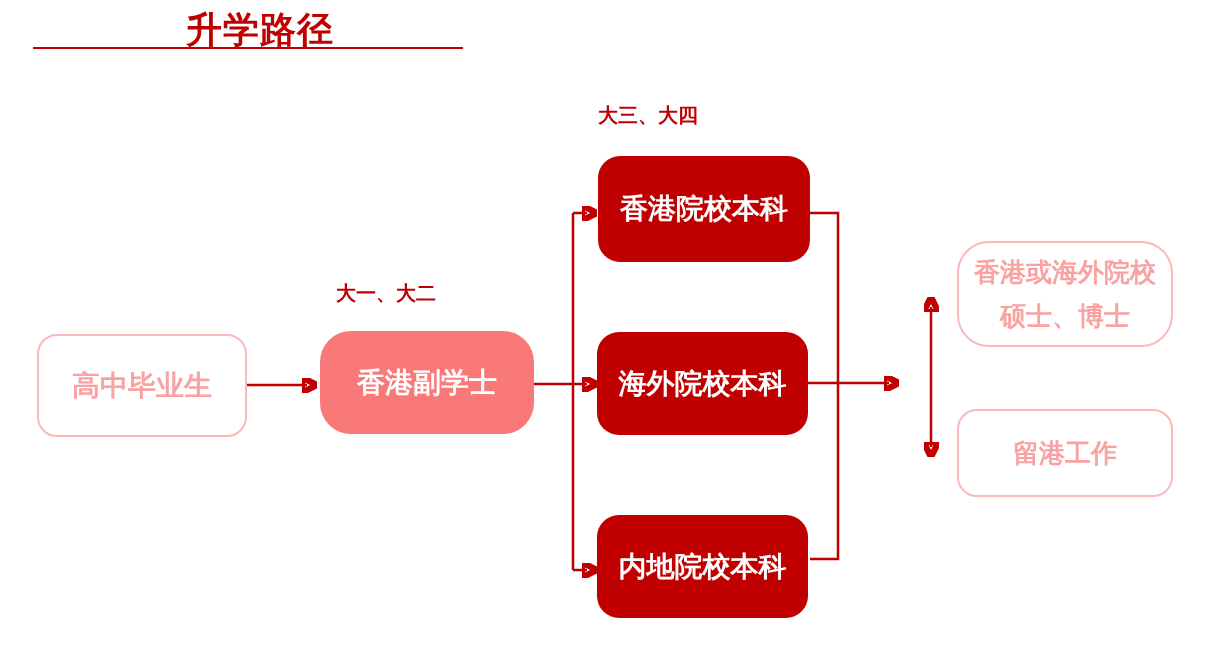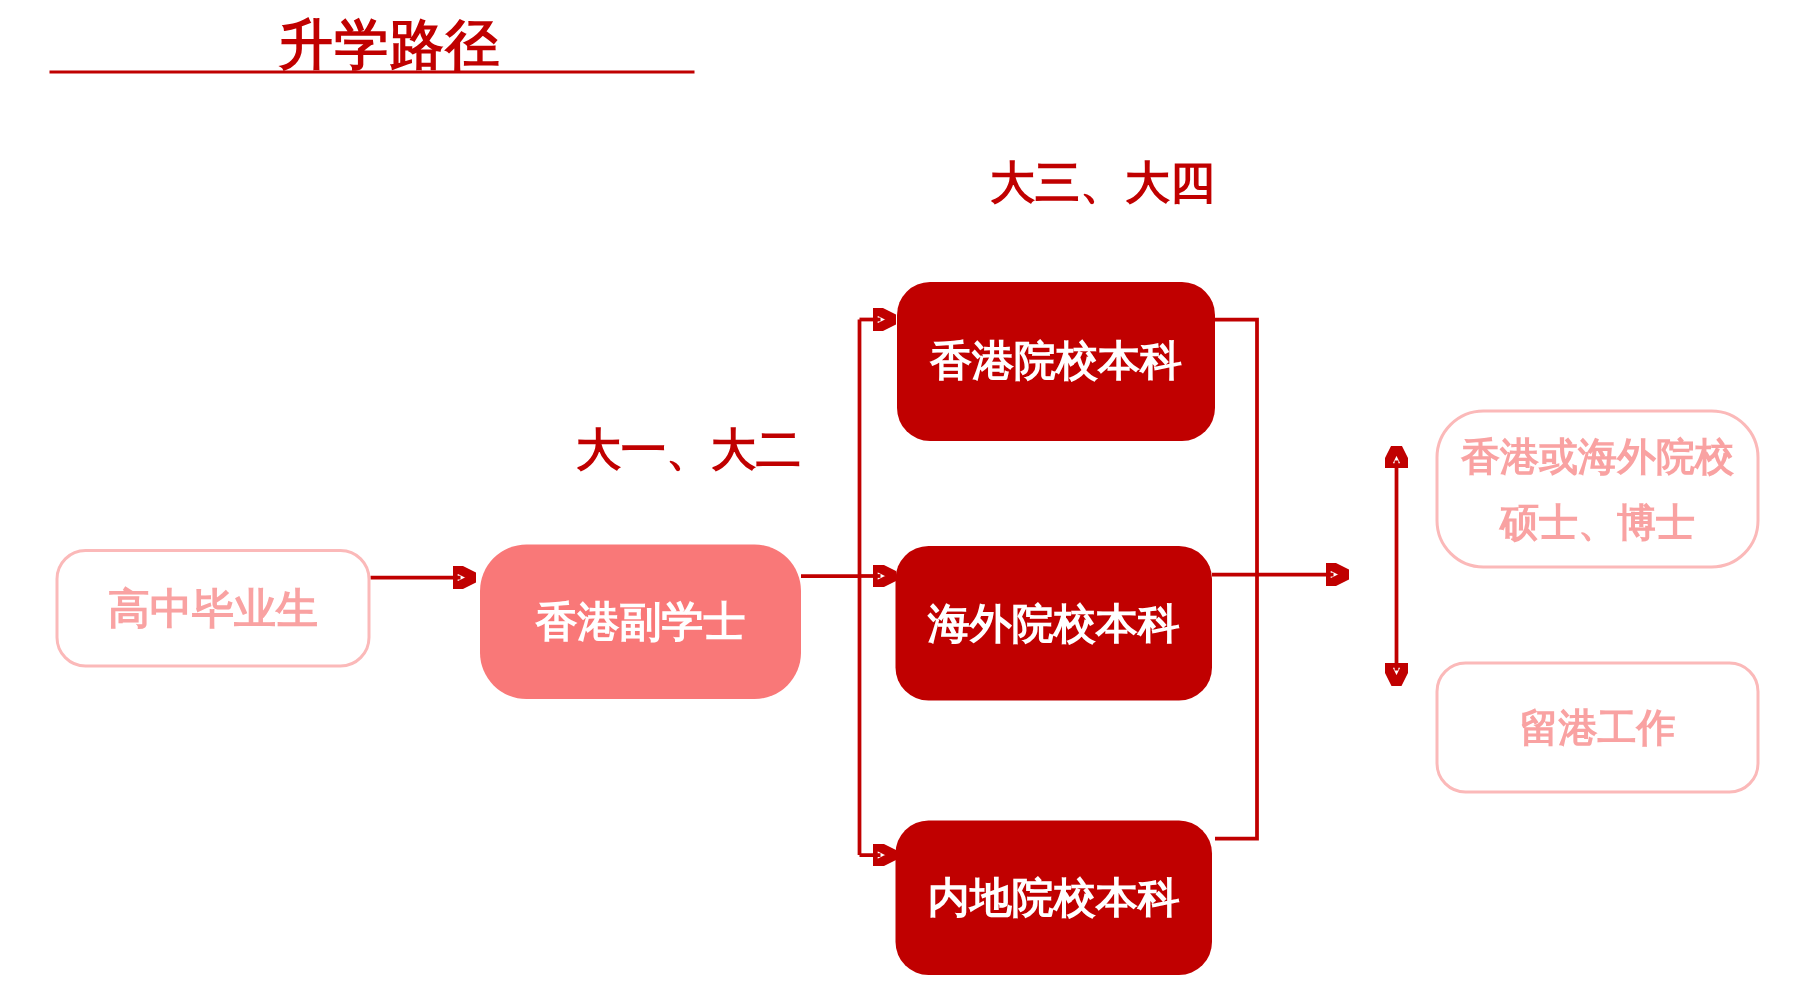--- a/index.html
+++ b/index.html
@@ -28,59 +28,58 @@
   .title-underline {
     position: absolute;
     left: 33px;
     top: 47px;
     width: 430px;
     height: 2px;
     background: #C00000;
   }
   .stage-label {
     position: absolute;
-    font-size: 30px;
+    font-size: 20px;
     font-weight: bold;
     color: #C00000;
-    text-align: right;
+    text-align: left;
     white-space: nowrap;
   }
-  .stage-label.stage1 { left: 320px; top: 280px; width: 214px; }
+  .stage-label.stage1 { left: 336px; top: 280px; width: 214px; }
   .stage-label.stage2 { left: 598px; top: 102px; width: 212px; }
 
   .node {
     position: absolute;
     display: flex;
     flex-direction: column;
     align-items: center;
     justify-content: center;
     box-sizing: border-box;
     font-weight: bold;
     font-size: 28px;
     text-align: center;
     white-space: nowrap;
-    margin-top: 32px;
   }
   .node.outline {
     background: #ffffff;
     border: 2px solid #FBB9B9;
     border-radius: 20px;
     color: #F9A2A2;
   }
   .node.salmon {
     background: #F97878;
     border-radius: 31px;
     color: #ffffff;
   }
   .node.darkred {
     background: #C00000;
     border-radius: 22px;
     color: #ffffff;
   }
-  .node.start     { left: 37px;  top: 334px; width: 210px; height: 79px; }
+  .node.start     { left: 37px;  top: 334px; width: 210px; height: 103px; }
   .node.associate { left: 320px; top: 331px; width: 214px; height: 103px; }
   .node.hk        { left: 598px; top: 156px; width: 212px; height: 106px; }
   .node.overseas  { left: 597px; top: 332px; width: 211px; height: 103px; text-align: center; }
   .node.mainland  { left: 597px; top: 515px; width: 211px; height: 103px; }
   .node.postgrad  { left: 957px; top: 241px; width: 216px; height: 106px; font-size: 26px; line-height: 44px; border-radius: 32px; }
   .node.work      { left: 957px; top: 409px; width: 216px; height: 88px; font-size: 26px; }
 
   svg.connectors {
     position: absolute;
     left: 0;

